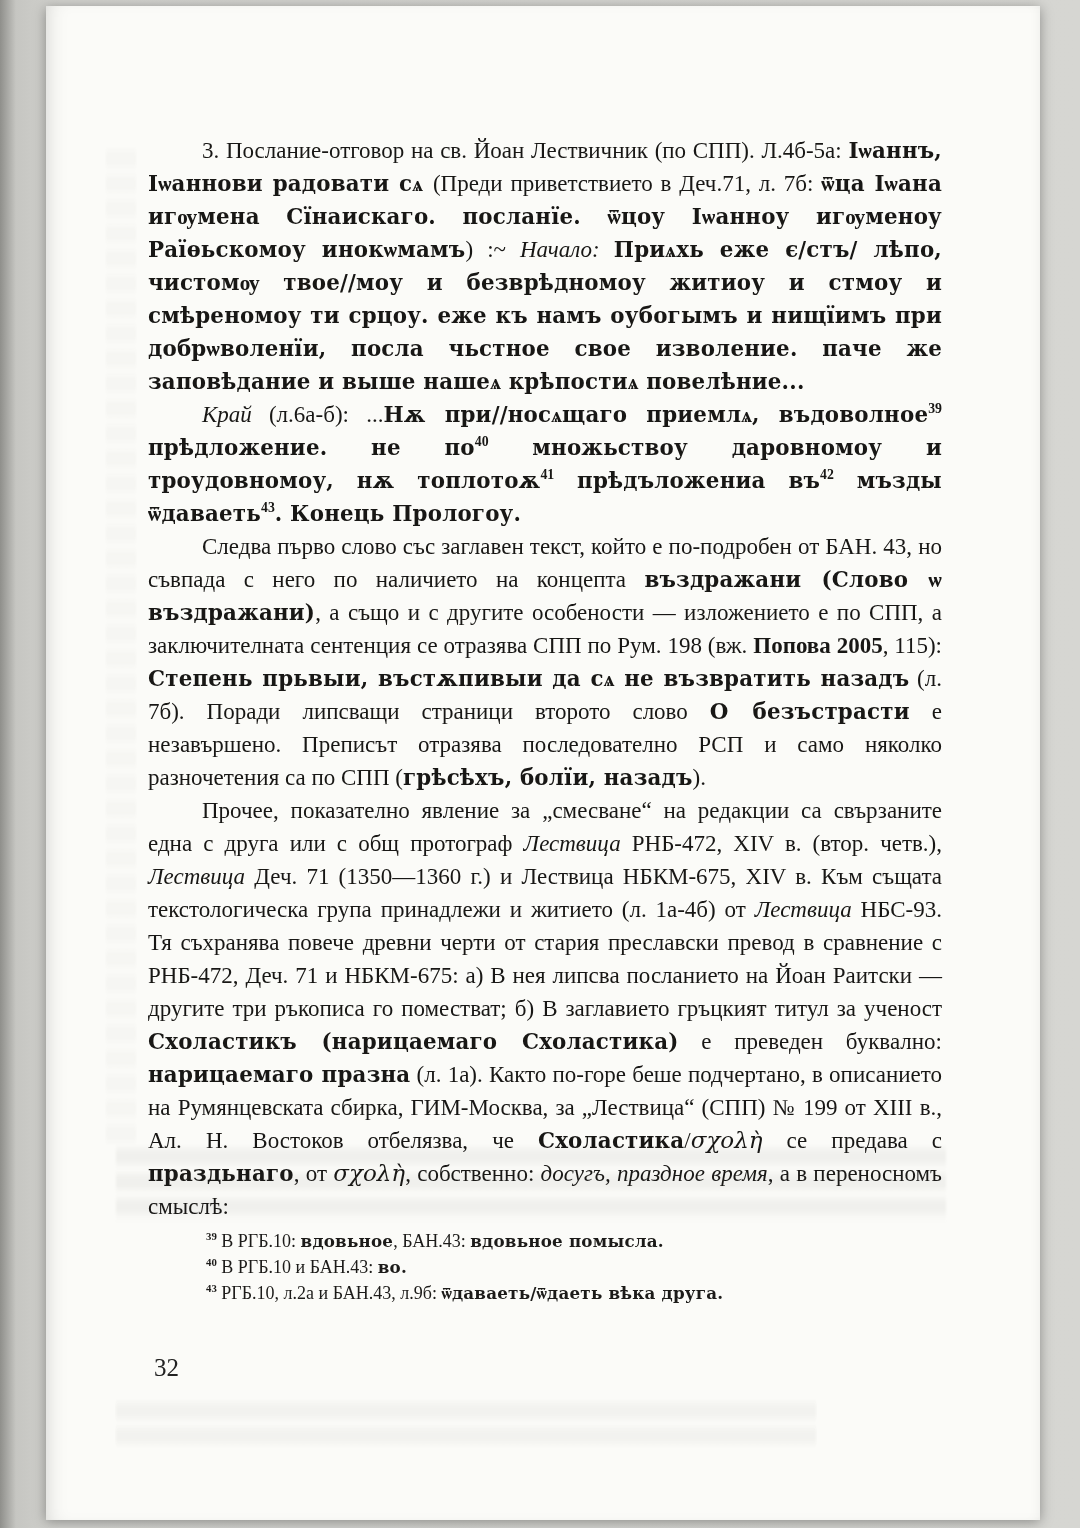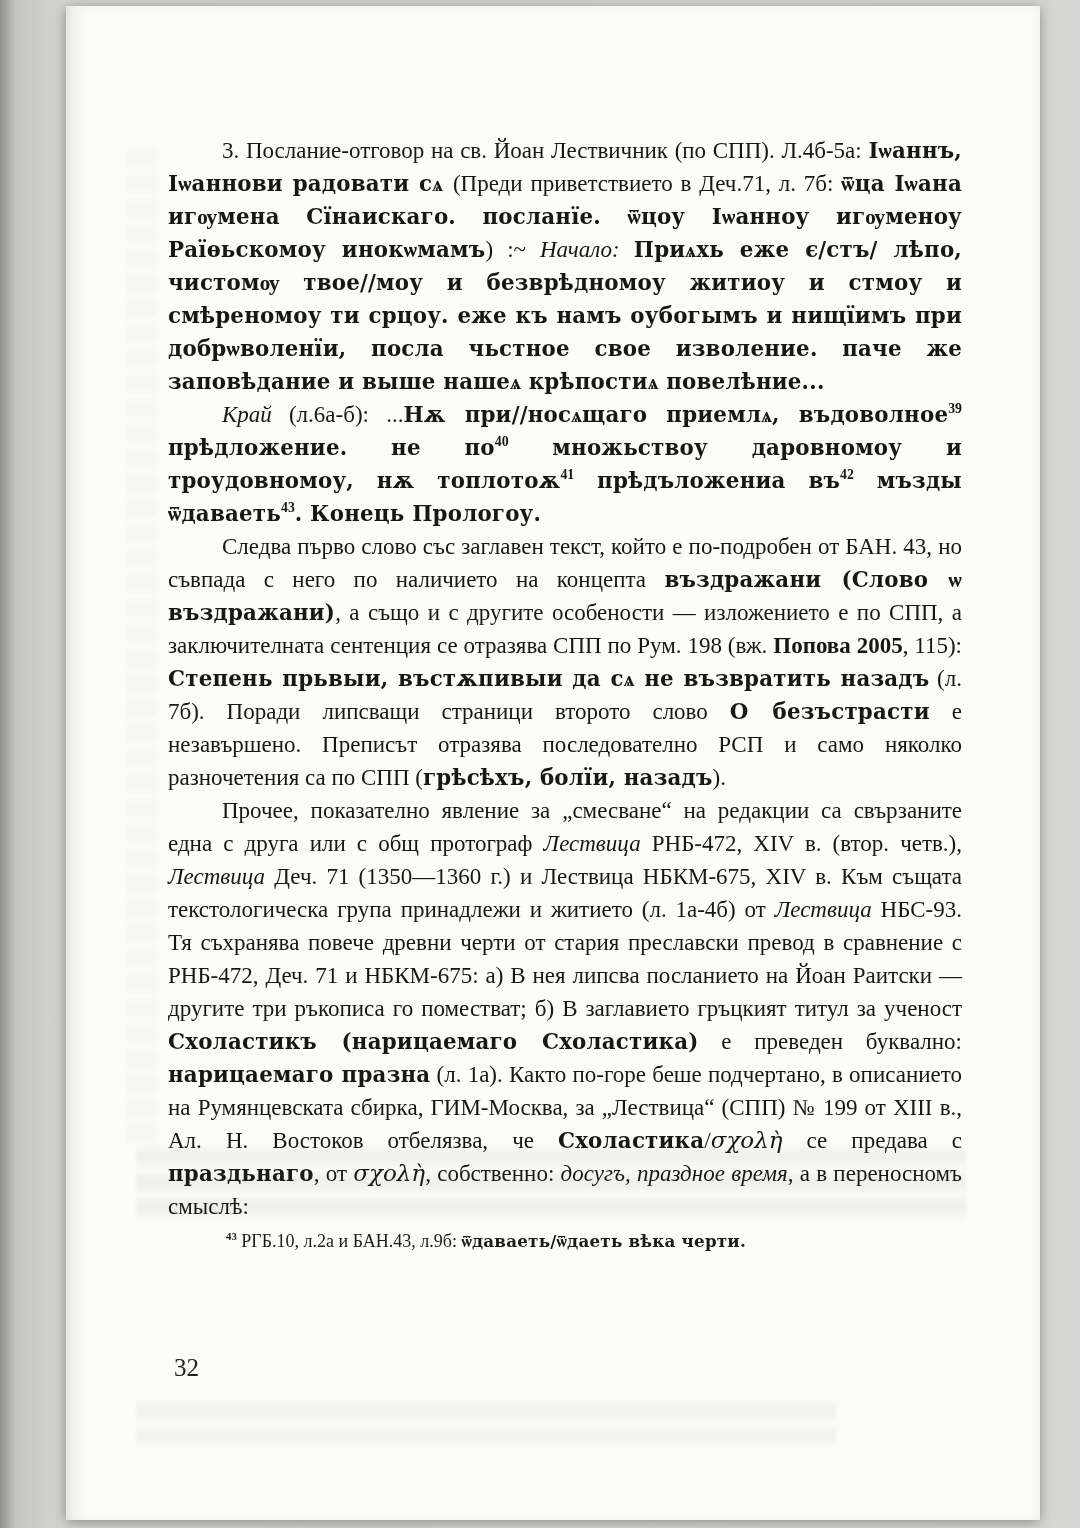--- a/index.html
+++ b/index.html
@@ -19,21 +19,20 @@
   .paper {
     position: absolute;
     left: 46px;
     top: 6px;
     right: 40px;
     bottom: 8px;
     background: #fbfbf8;
     box-shadow: 0 2px 12px rgba(0,0,0,0.35),
                 inset 14px 0 26px -20px rgba(0,0,0,0.28),
                 inset -8px 0 18px -16px rgba(0,0,0,0.18);
-    margin-left: 20px;
   }
   .text-block {
     position: absolute;
     left: 102px;
     top: 128px;
     width: 794px;
     font-size: 23px;
     line-height: 33px;
     color: #181715;
     text-align: justify;
@@ -106,19 +105,21 @@
       <p class="para"><span class="run-i">Край</span><span class="run-n"> (л.6а-б): ...</span><span class="run-cs">Нѫ при//носѧщаго приемлѧ, въдоволное</span><span class="run-sup">39</span><span class="run-cs"> прѣдложение. не по</span><span class="run-sup">40</span><span class="run-cs"> множьствоу даровномоу и троудовномоу, нѫ топлотоѫ</span><span class="run-sup">41</span><span class="run-cs"> прѣдъложениа въ</span><span class="run-sup">42</span><span class="run-cs"> мъзды ѿдаваеть</span><span class="run-sup">43</span><span class="run-cs">. Конець Прологоу.</span></p>
       <p class="para"><span class="run-n">Следва първо слово със заглавен текст, който е по-подробен от БАН. 43, но съвпада с него по наличието на концепта </span><span class="run-cs">въздражани (Слово ѡ въздражани)</span><span class="run-n">, а също и с другите особености — изложението е по СПП, а заключителната сентенция се отразява СПП по Рум. 198 (вж. </span><span class="run-b">Попова 2005</span><span class="run-n">, 115): </span><span class="run-cs">Степень прьвыи, въстѫпивыи да сѧ не възвратить назадъ</span><span class="run-n"> (л. 7б). Поради липсващи страници второто слово </span><span class="run-cs">О безъстрасти</span><span class="run-n"> е незавършено. Преписът отразява последователно РСП и само няколко разночетения са по СПП (</span><span class="run-cs">грѣсѣхъ, болїи, назадъ</span><span class="run-n">).</span></p>
       <p class="para"><span class="run-n">Прочее, показателно явление за „смесване“ на редакции са свързаните една с друга или с общ протограф </span><span class="run-i">Лествица</span><span class="run-n"> РНБ-472, XIV в. (втор. четв.), </span><span class="run-i">Лествица</span><span class="run-n"> Деч. 71 (1350—1360 г.) и Лествица НБКМ-675, XIV в. Към същата текстологическа група принадлежи и житието (л. 1а-4б) от </span><span class="run-i">Лествица</span><span class="run-n"> НБС-93. Тя съхранява повече древни черти от стария преславски превод в сравнение с РНБ-472, Деч. 71 и НБКМ-675: а) В нея липсва посланието на Йоан Раитски — другите три ръкописа го поместват; б) В заглавието гръцкият титул за ученост </span><span class="run-cs">Схоластикъ (нарицаемаго Схоластика)</span><span class="run-n"> е преведен буквално: </span><span class="run-cs">нарицаемаго празна</span><span class="run-n"> (л. 1а). Както по-горе беше подчертано, в описанието на Румянцевската сбирка, ГИМ-Москва, за „Лествица“ (СПП) № 199 от XIII в., Ал. Н. Востоков отбелязва, че </span><span class="run-cs">Схоластика</span><span class="run-n">/</span><span class="run-g">σχολὴ</span><span class="run-n"> се предава с </span><span class="run-cs">праздьнаго</span><span class="run-n">, от </span><span class="run-g">σχολὴ</span><span class="run-n">, собственно: </span><span class="run-i">досугъ, праздное время</span><span class="run-n">, а в переносномъ смыслѣ:</span></p>
     </div>
 
     <div class="bleed bleed-1"></div>
     <div class="bleed bleed-2"></div>
     <div class="bleed bleed-3"></div>
 
     <div class="footnotes">
-      <p class="fn"><span class="run-sup">43</span><span class="run-n"> РГБ.10, л.2а и БАН.43, л.9б: </span><span class="run-cs">ѿдаваеть/ѿдаеть вѣка черти.</span></p>
+      <p class="fn"><span class="run-sup">39</span><span class="run-n"> В РГБ.10: </span><span class="run-cs">вдовьное</span><span class="run-n">, БАН.43: </span><span class="run-cs">вдовьное помысла.</span></p>
+      <p class="fn"><span class="run-sup">40</span><span class="run-n"> В РГБ.10 и БАН.43: </span><span class="run-cs">во.</span></p>
+      <p class="fn"><span class="run-sup">43</span><span class="run-n"> РГБ.10, л.2а и БАН.43, л.9б: </span><span class="run-cs">ѿдаваеть/ѿдаеть вѣка друга.</span></p>
     </div>
 
     <div class="pageno">32</div>
 
   </div>
 </div>
 
 </body></html>

